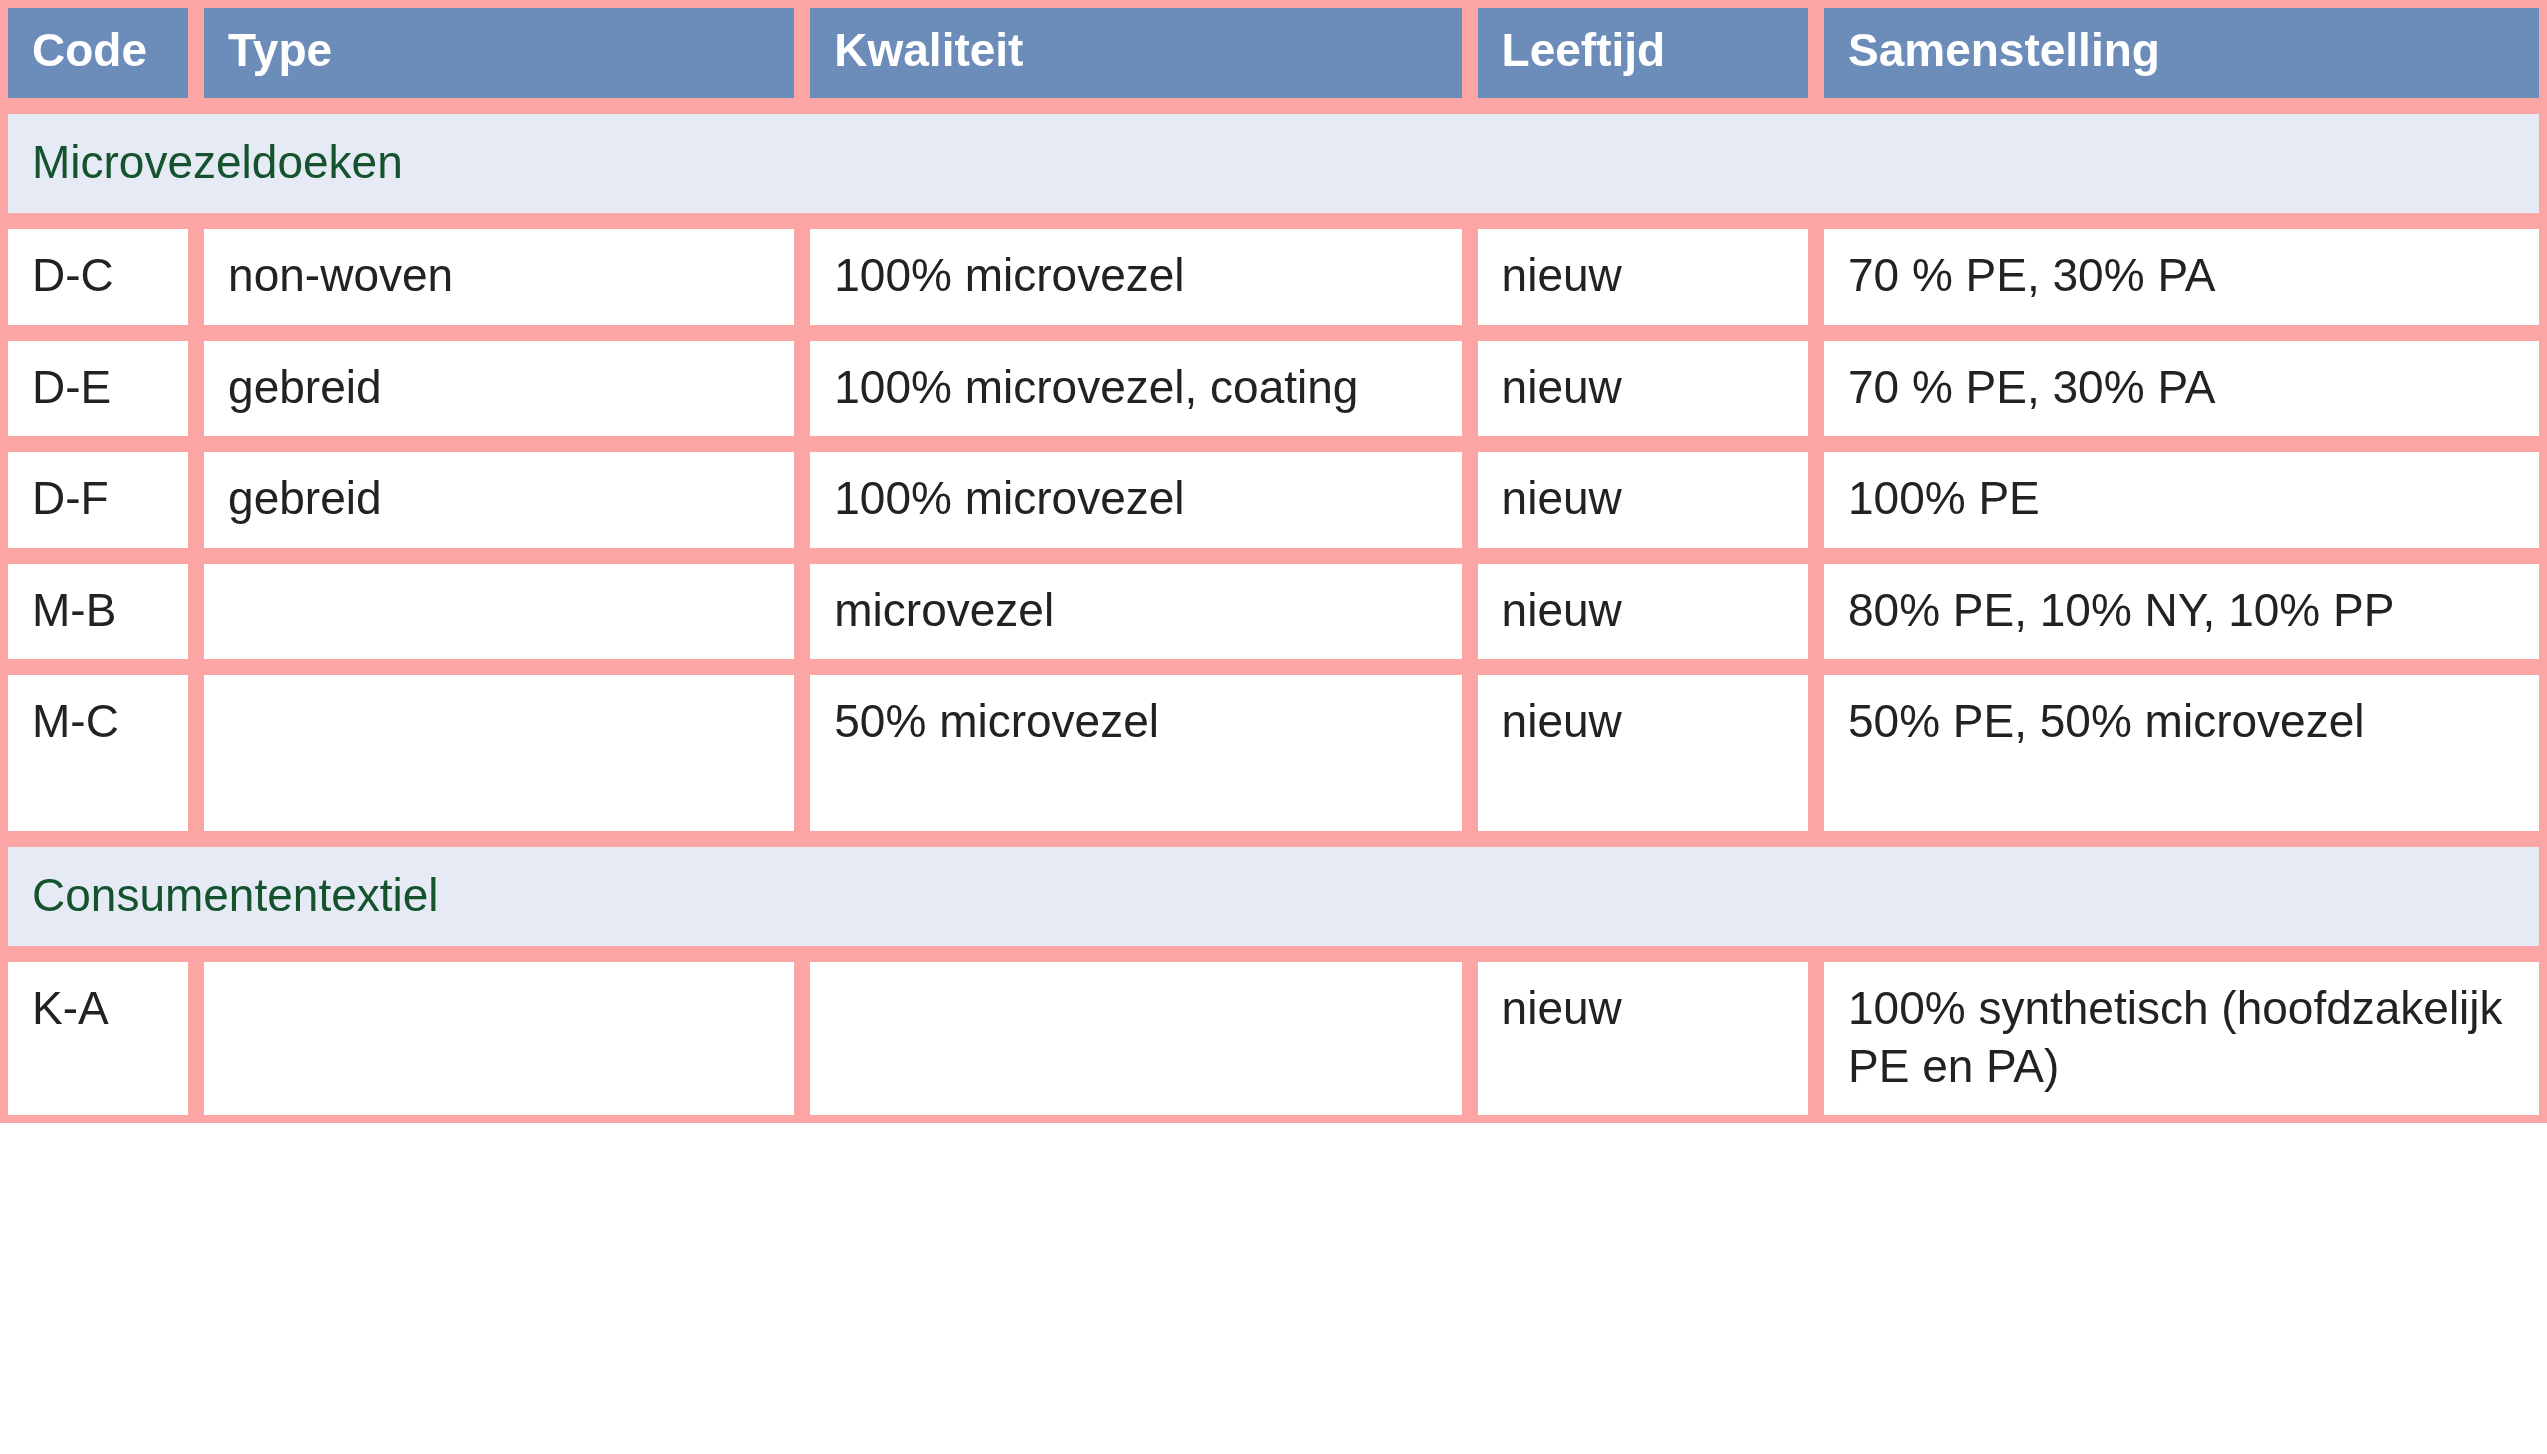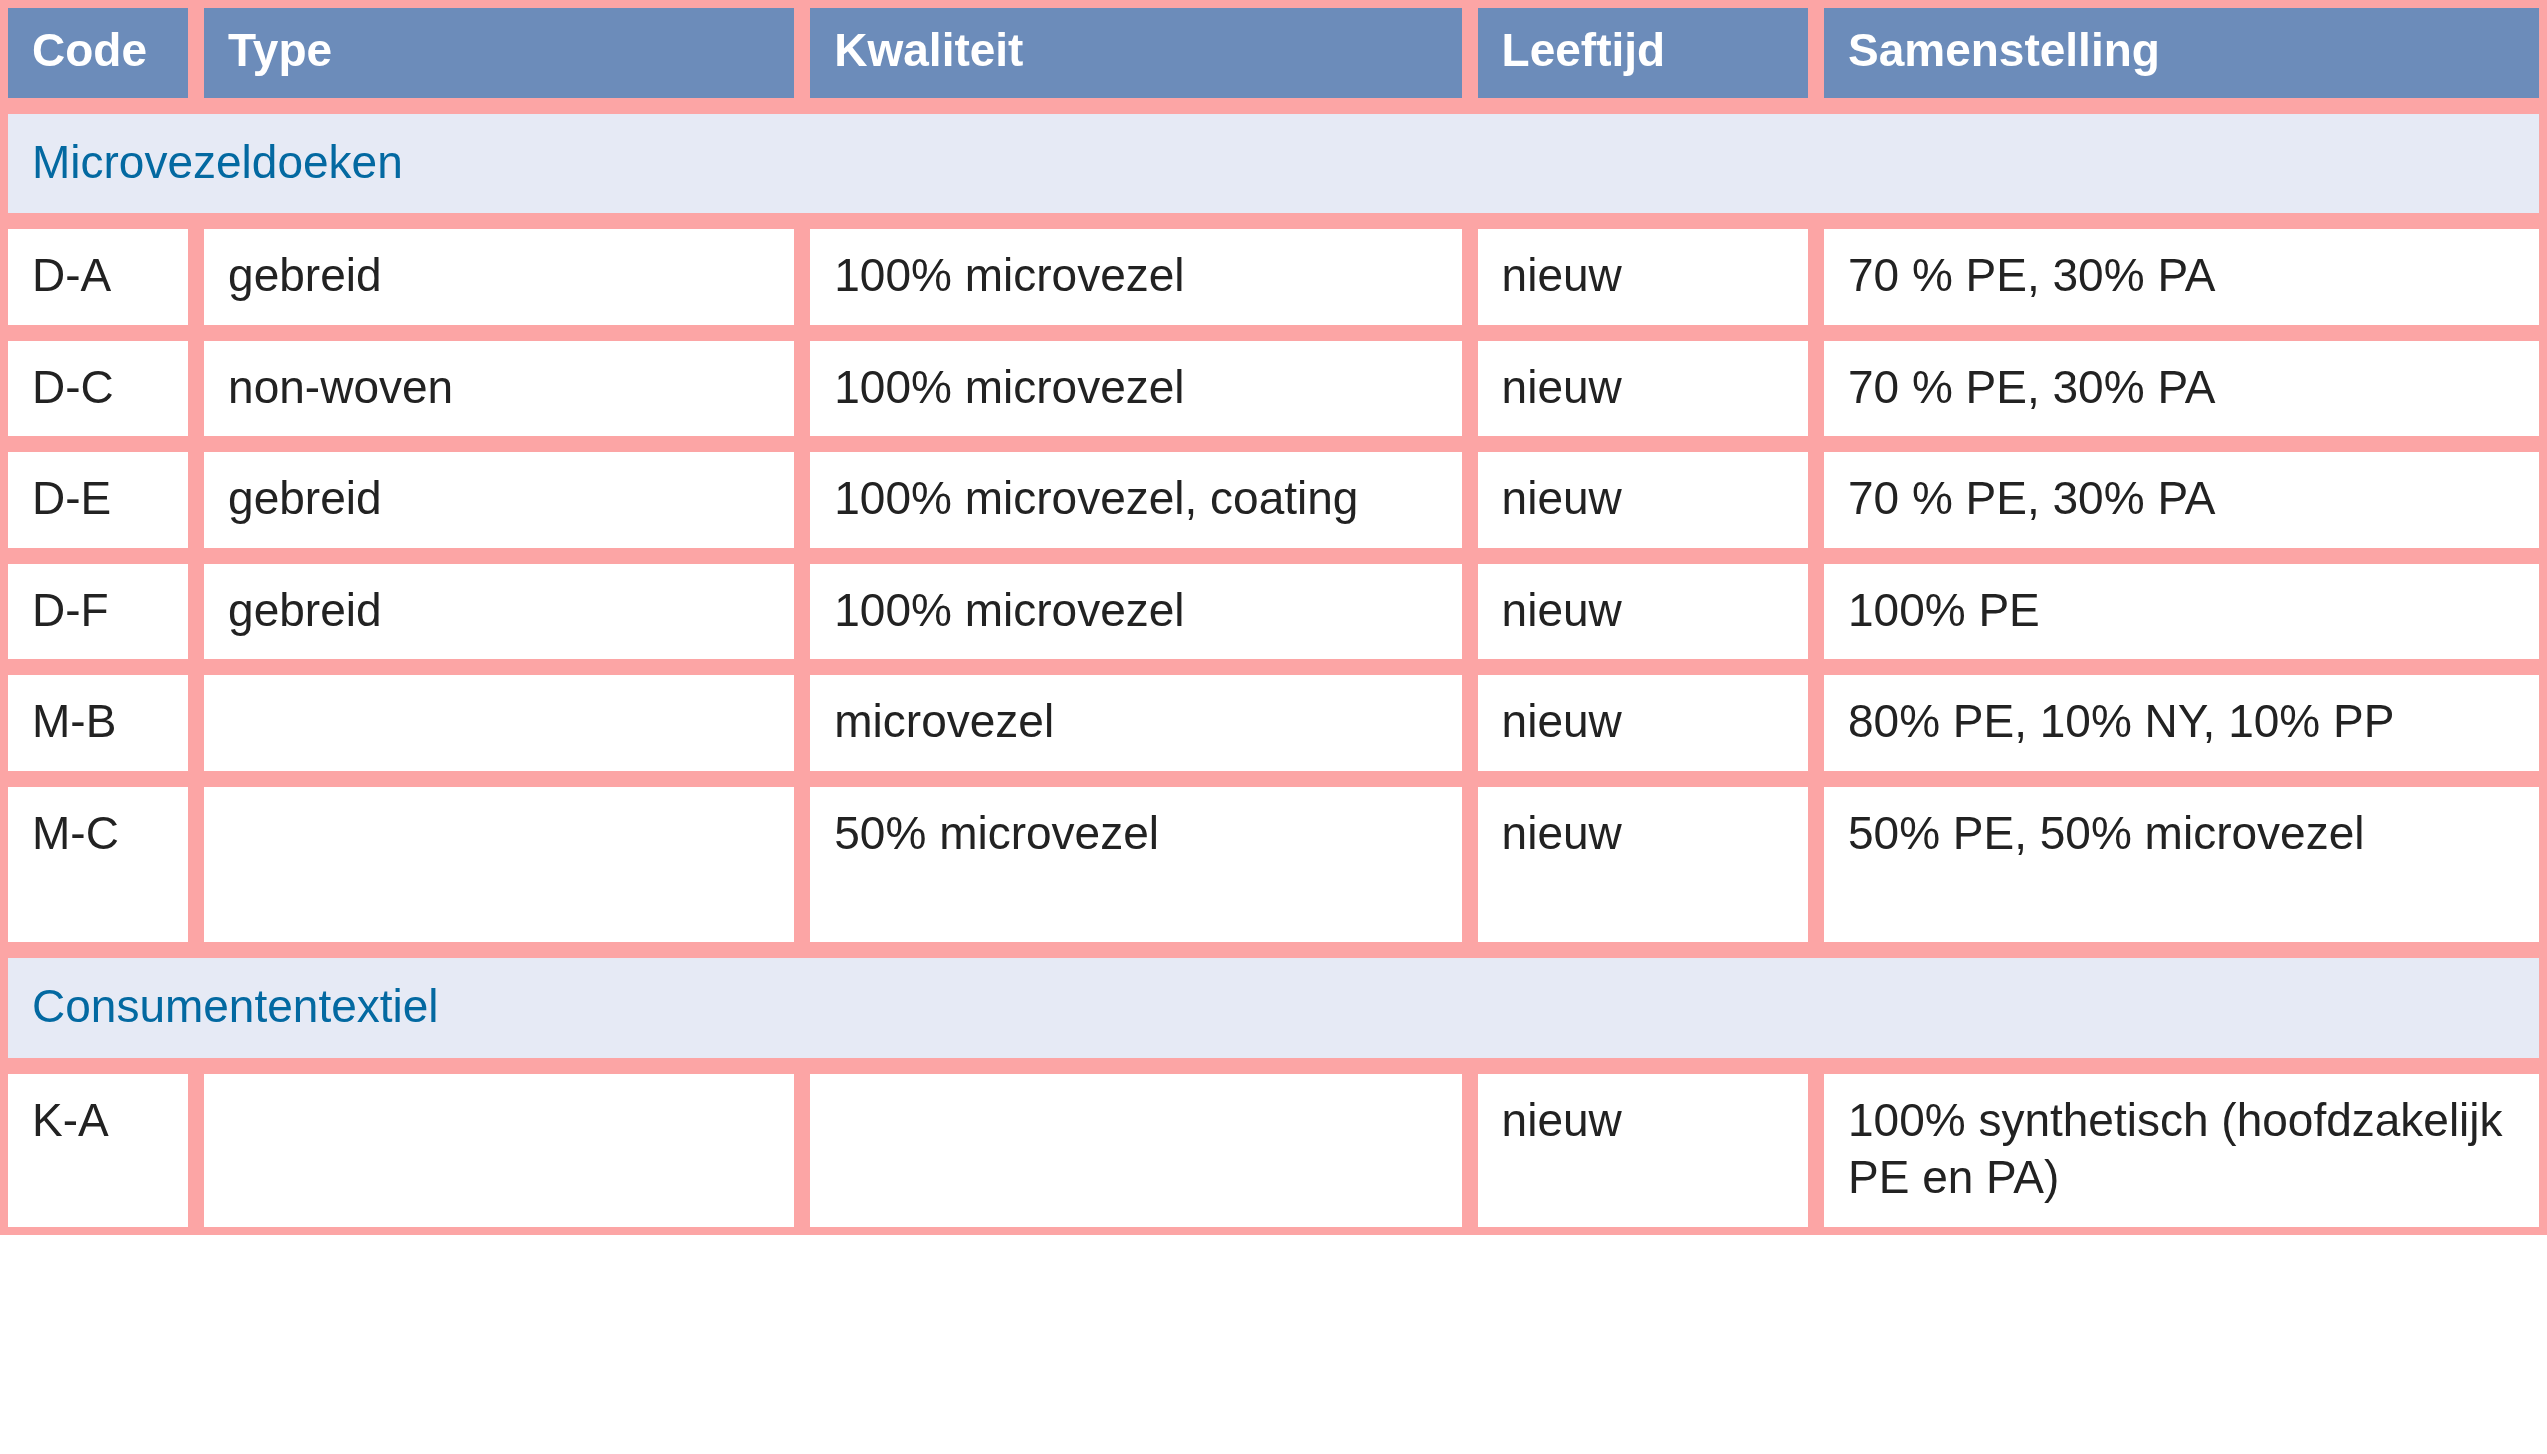--- a/index.html
+++ b/index.html
@@ -31,21 +31,21 @@
     padding: 14px 24px 18px 24px;
   }
   td {
     background: #fff;
     color: #222;
     padding: 18px 24px 20px 24px;
     font-weight: 400;
   }
   tr.section td {
     background: #e6eaf5;
-    color: #0369a1;
+    color: #14532d;
     font-weight: 400;
     padding: 20px 24px 22px 24px;
   }
   tr.tall td {
     padding-bottom: 80px;
   }
   
   col.c1 { width: 7.7%; }
   col.c2 { width: 23.8%; }
   col.c3 { width: 26.2%; }
@@ -68,27 +68,20 @@
       <th>Code</th>
       <th>Type</th>
       <th>Kwaliteit</th>
       <th>Leeftijd</th>
       <th>Samenstelling</th>
     </tr>
   </thead>
   <tbody>
     <tr class="section">
       <td colspan="5">Microvezeldoeken</td>
-    </tr>
-    <tr>
-      <td>D-A</td>
-      <td>gebreid</td>
-      <td>100% microvezel</td>
-      <td>nieuw</td>
-      <td>70 % PE, 30% PA</td>
     </tr>
     <tr>
       <td>D-C</td>
       <td>non-woven</td>
       <td>100% microvezel</td>
       <td>nieuw</td>
       <td>70 % PE, 30% PA</td>
     </tr>
     <tr>
       <td>D-E</td>

